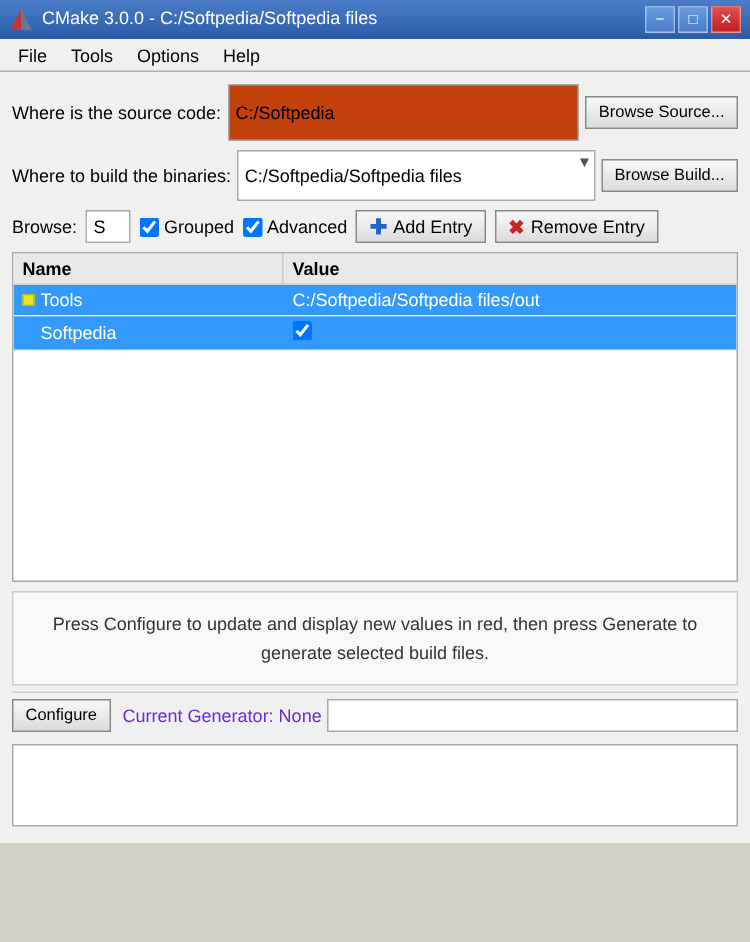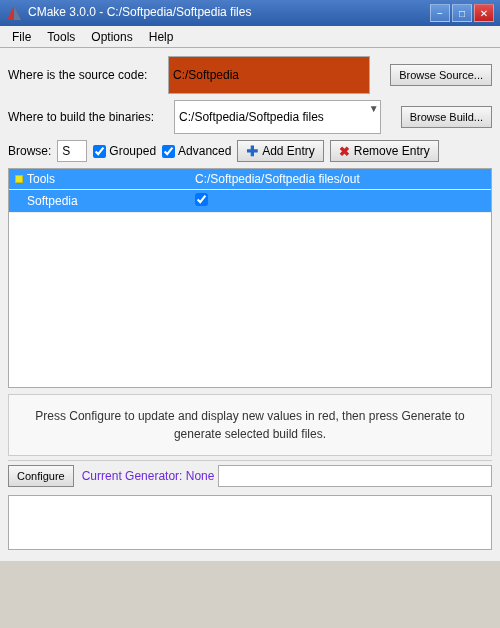--- a/index.html
+++ b/index.html
@@ -38,21 +38,21 @@
     .main-content {
       background: #f0f0f0;
       padding: 8px;
       flex: 1;
     }
     
     .form-row {
       display: flex;
       align-items: center;
       margin-bottom: 6px;
-      gap: 20px;
+      gap: 4px;
     }
     .form-label { white-space: nowrap; min-width: 140px; font-size: 12px; }
     .form-input {
       flex: 1;
       height: 38px;
       border: 1px solid #aaa;
       background: #c2410c;
       padding: 2px 4px;
       font-size: 12px;
     }
@@ -275,20 +275,24 @@
       <span>Add Entry</span>
     </button>
     <button class="remove-btn">
       <span class="x-icon">✖</span>
       <span>Remove Entry</span>
     </button>
   </div>
 
   
   <div class="table-container">
+    <div class="table-header">
+      <div class="table-header-cell">Name</div>
+      <div class="table-header-cell">Value</div>
+    </div>
     <div class="table-row selected">
       <div class="table-cell">
         <div class="row-indicator"></div>
         <span>Tools</span>
       </div>
       <div class="table-cell">C:/Softpedia/Softpedia files/out</div>
     </div>
     <div class="table-row selected">
       <div class="table-cell">
         <div class="row-indicator empty"></div>

